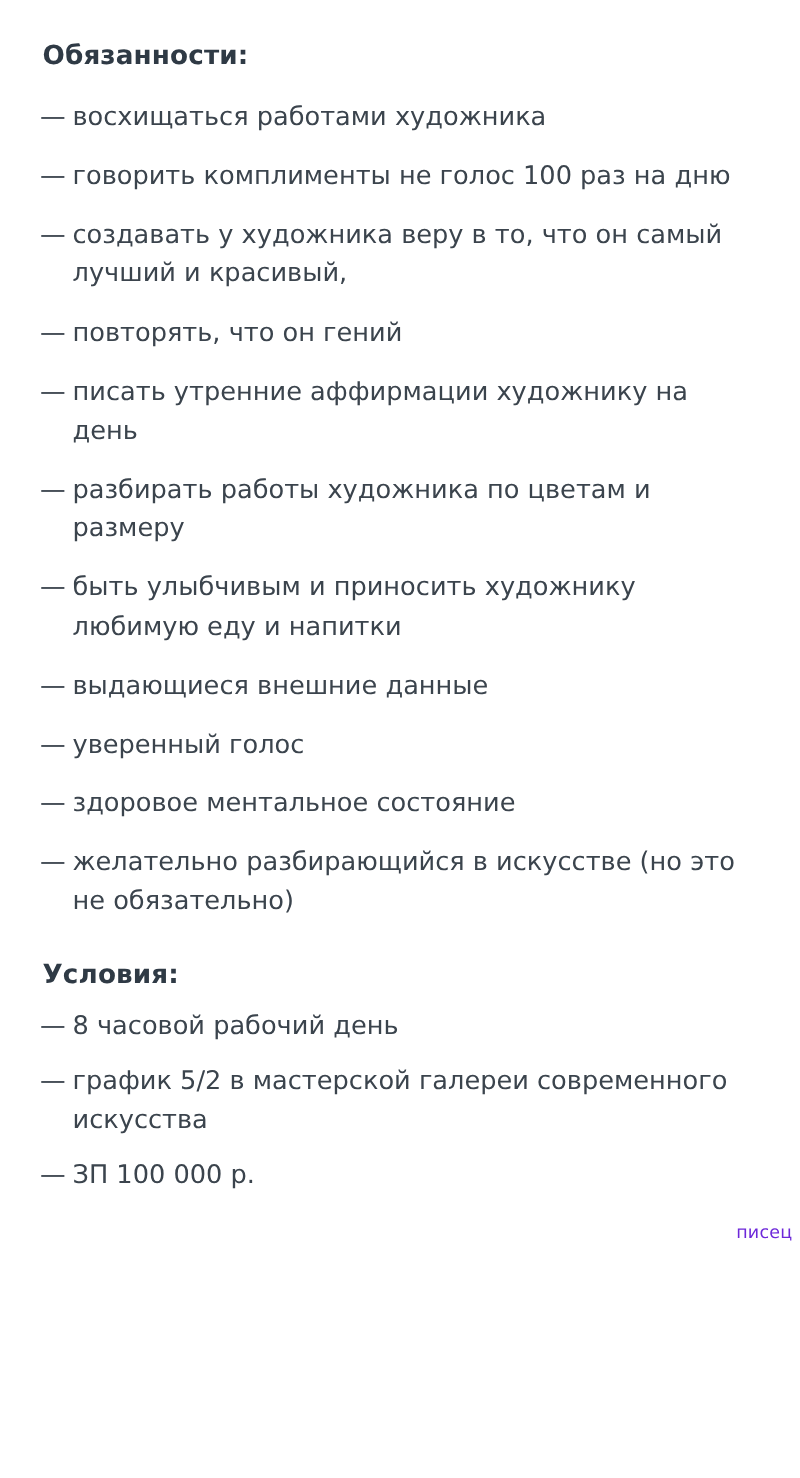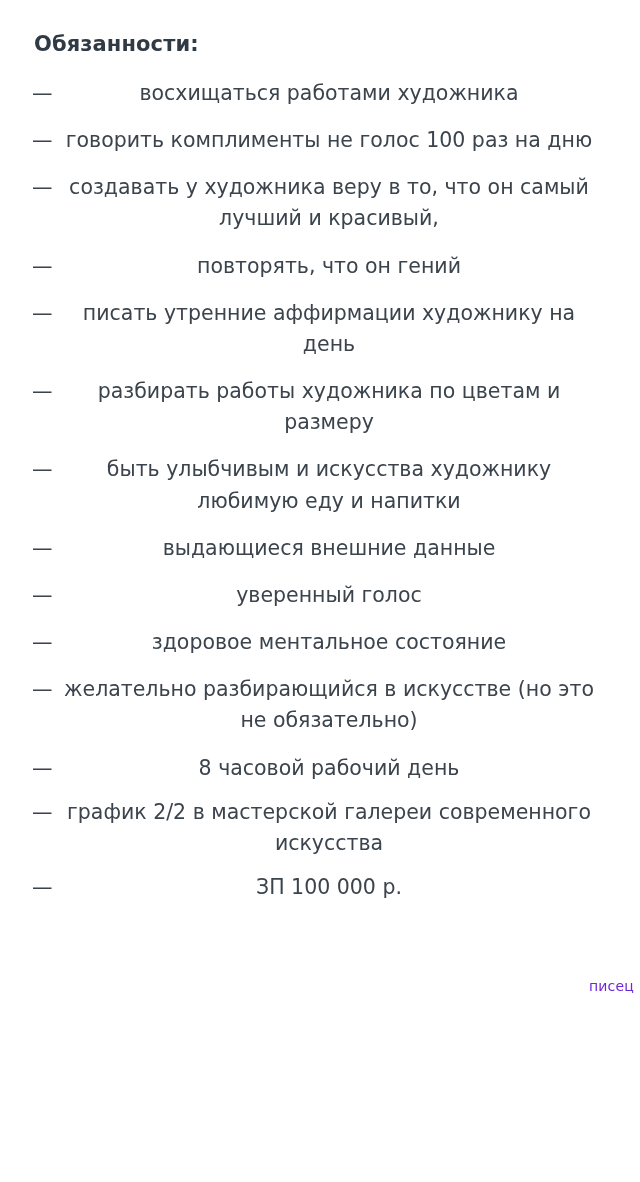--- a/index.html
+++ b/index.html
@@ -51,21 +51,20 @@
   }
   ul.items li .dash {
     flex: 0 0 auto;
     width: 26px;
     color: #3b444d;
     font-size: 20.5px;
     line-height: 1.52;
   }
   ul.items li .txt {
     flex: 1 1 auto;
-    text-align: center;
   }
   .section.tight ul.items li {
     margin-bottom: 13px;
   }
   .section.conditions .section-heading {
     margin-bottom: 14px;
   }
   .watermark {
     position: absolute;
     right: 10px;
@@ -102,21 +101,21 @@
       <li>
         <span class="dash">—</span>
         <span class="txt">писать утренние аффирмации художнику на день</span>
       </li>
       <li>
         <span class="dash">—</span>
         <span class="txt">разбирать работы художника по цветам и размеру</span>
       </li>
       <li>
         <span class="dash">—</span>
-        <span class="txt">быть улыбчивым и искусства художнику любимую еду и напитки</span>
+        <span class="txt">быть улыбчивым и приносить художнику любимую еду и напитки</span>
       </li>
     </ul>
   </div>
 
   <div class="section">
     <ul class="items">
       <li>
         <span class="dash">—</span>
         <span class="txt">выдающиеся внешние данные</span>
       </li>
@@ -129,28 +128,29 @@
         <span class="txt">здоровое ментальное состояние</span>
       </li>
       <li>
         <span class="dash">—</span>
         <span class="txt">желательно разбирающийся в искусстве (но это не обязательно)</span>
       </li>
     </ul>
   </div>
 
   <div class="section tight conditions">
+    <div class="section-heading">Условия:</div>
     <ul class="items">
       <li>
         <span class="dash">—</span>
         <span class="txt">8 часовой рабочий день</span>
       </li>
       <li>
         <span class="dash">—</span>
-        <span class="txt">график 2/2 в мастерской галереи современного искусства</span>
+        <span class="txt">график 5/2 в мастерской галереи современного искусства</span>
       </li>
       <li>
         <span class="dash">—</span>
         <span class="txt">ЗП 100 000 р.</span>
       </li>
     </ul>
   </div>
 
   <div class="watermark">писец</div>
 </div>

